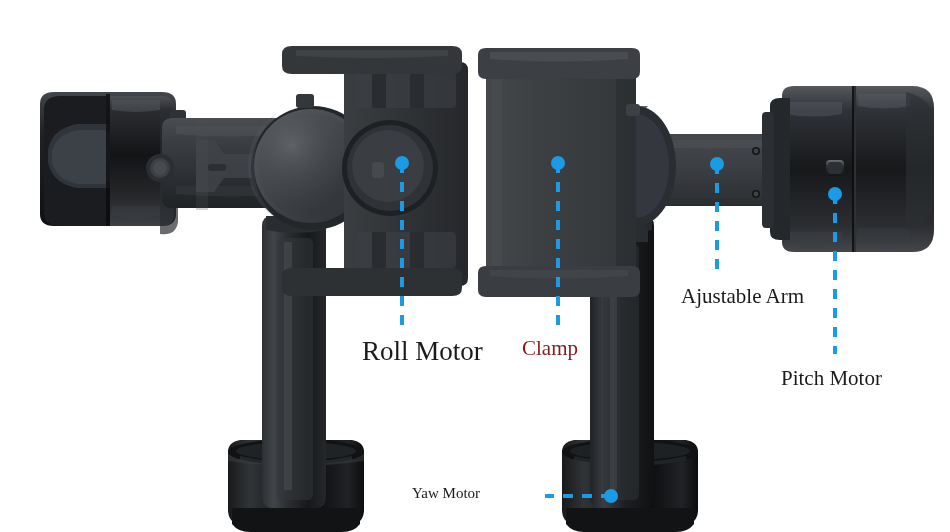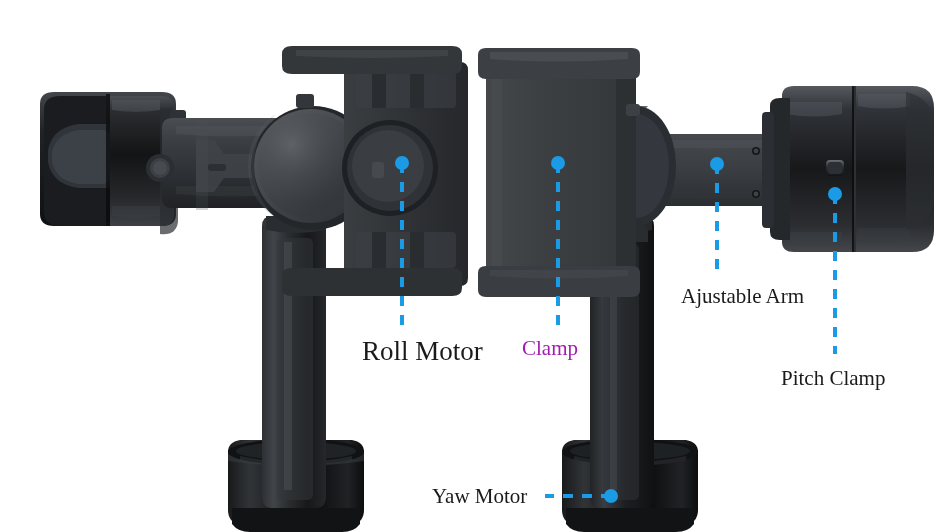--- a/index.html
+++ b/index.html
@@ -252,17 +252,17 @@
       <circle cx="558" cy="163" r="7" fill="#1b9ae5"></circle>
       <line x1="717" y1="164" x2="717" y2="272" stroke="#1b9ae5" stroke-width="4" stroke-dasharray="10 9" stroke-linecap="butt"></line>
       <circle cx="717" cy="164" r="7" fill="#1b9ae5"></circle>
       <line x1="835" y1="194" x2="835" y2="354" stroke="#1b9ae5" stroke-width="4" stroke-dasharray="10 9" stroke-linecap="butt"></line>
       <circle cx="835" cy="194" r="7" fill="#1b9ae5"></circle>
       <line x1="611" y1="496" x2="545" y2="496" stroke="#1b9ae5" stroke-width="4" stroke-dasharray="10 9" stroke-linecap="butt"></line>
       <circle cx="611" cy="496" r="7" fill="#1b9ae5"></circle>
     </svg>
 
   <div class="label" style="left: 362px; top: 338px; color: rgb(26, 26, 26); font-size: 27px;">Roll Motor</div>
-  <div class="label" style="left: 522px; top: 338px; color: #a21caf; font-size: 21px;">Clamp</div>
+  <div class="label" style="left: 522px; top: 338px; color: #7f1d1d; font-size: 21px;">Clamp</div>
   <div class="label" style="left: 681px; top: 286px; color: rgb(26, 26, 26); font-size: 21px;">Ajustable Arm</div>
-  <div class="label" style="left: 781px; top: 368px; color: rgb(26, 26, 26); font-size: 21px;">Pitch Clamp</div>
-  <div class="label" style="left: 432px; top: 486px; color: rgb(26, 26, 26); font-size: 21px;">Yaw Motor</div>
+  <div class="label" style="left: 781px; top: 368px; color: rgb(26, 26, 26); font-size: 21px;">Pitch Motor</div>
+  <div class="label" style="left: 412px; top: 486px; color: rgb(26, 26, 26); font-size: 15px;">Yaw Motor</div>
 </div>
 
 </body></html>

